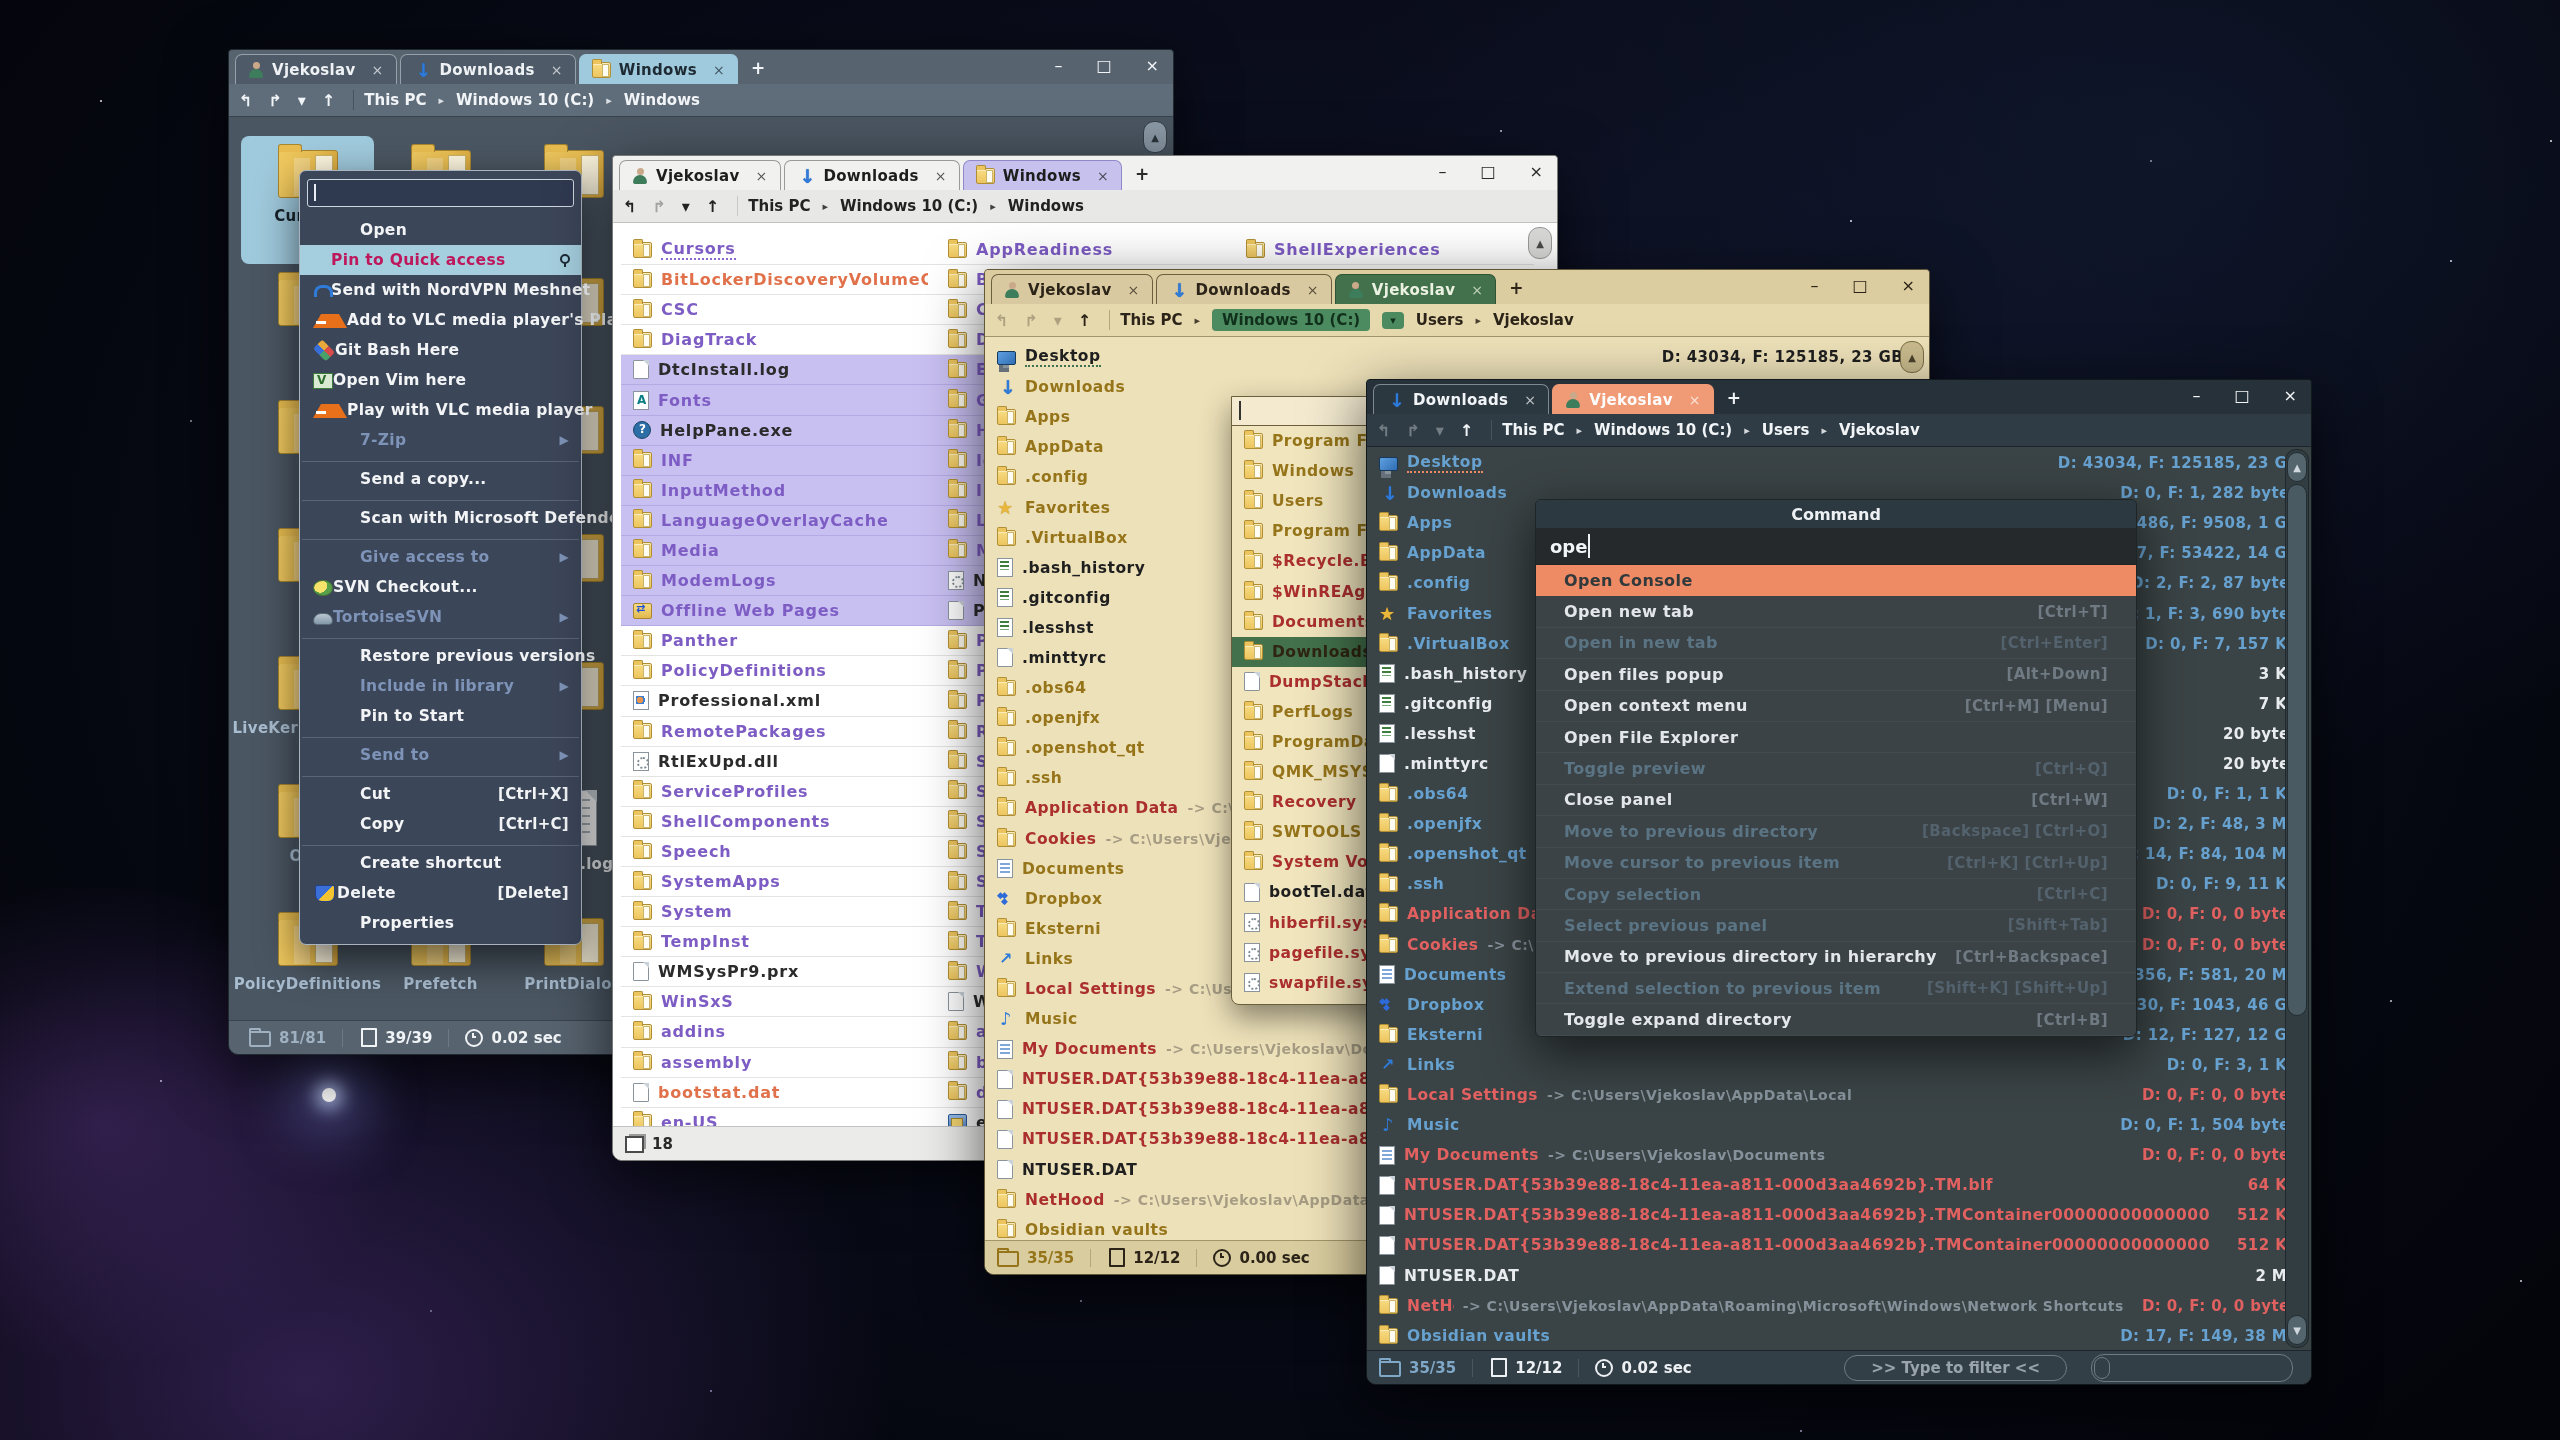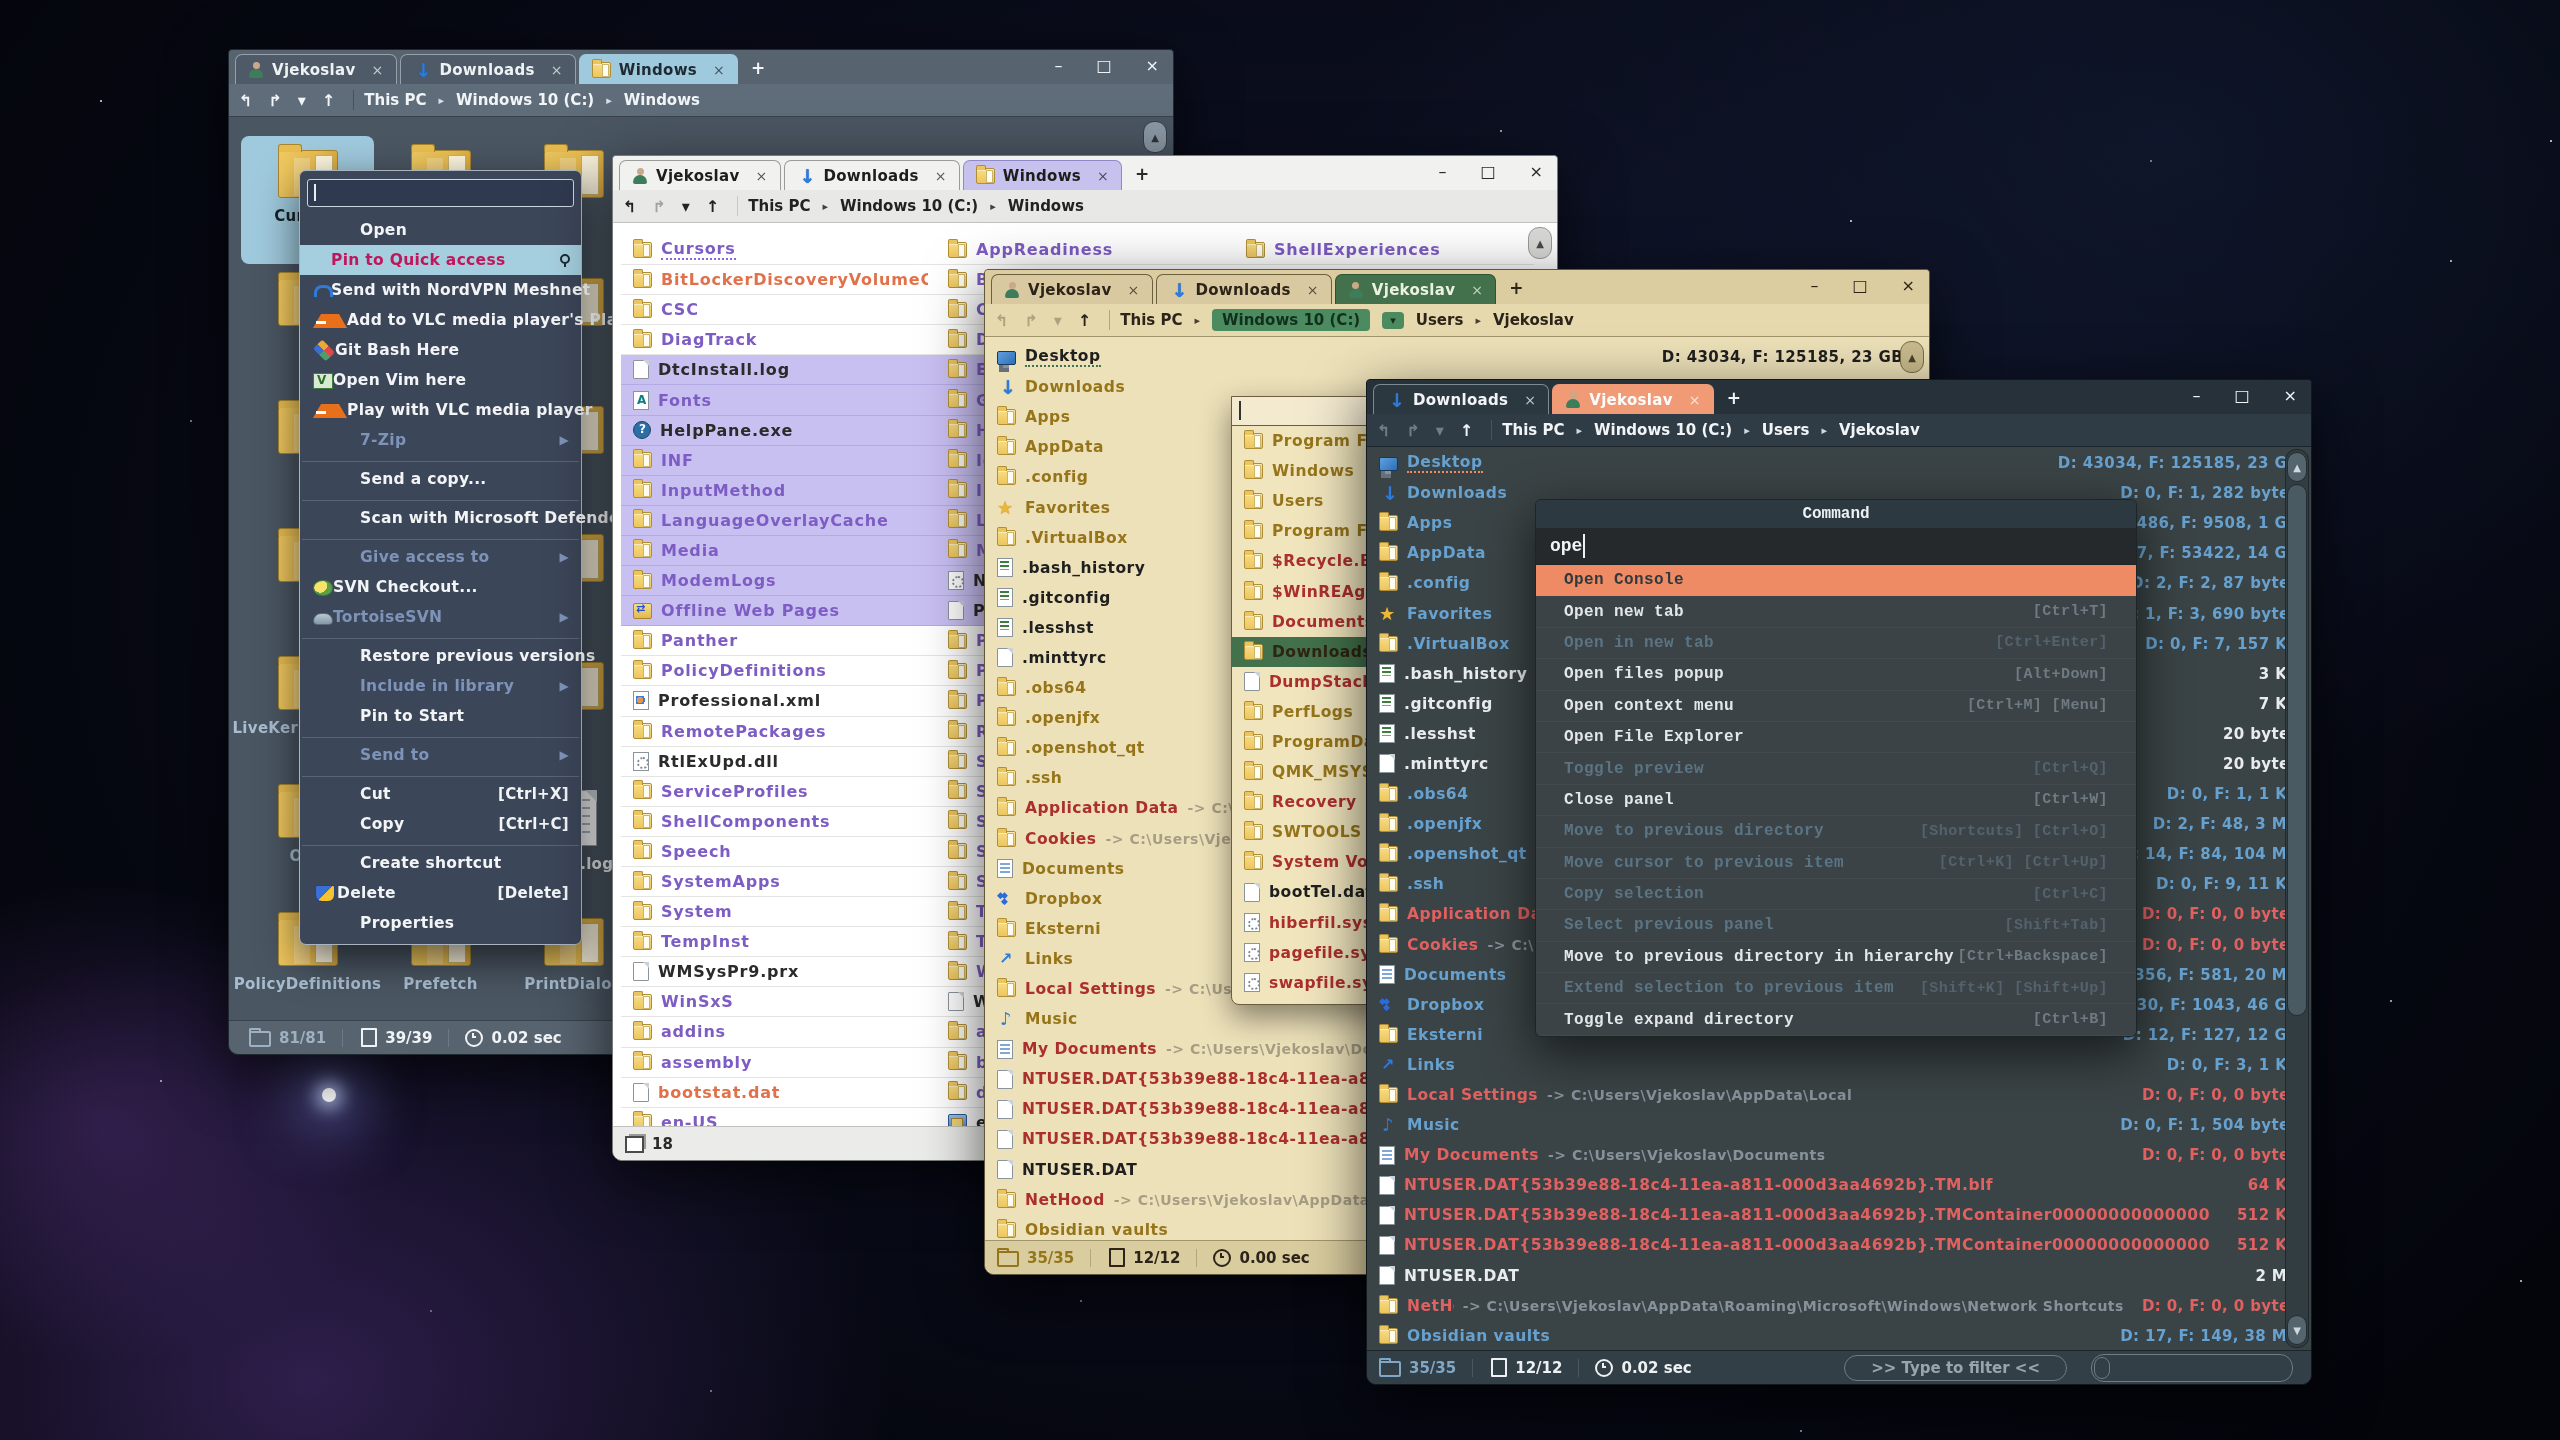--- a/index.html
+++ b/index.html
@@ -226,21 +226,21 @@
   .dscroll{position:absolute;right:2px;top:2px;bottom:2px;width:22px;background:#323d42;border:1px solid #1e282d;border-radius:11px;}
   .dscroll .sp{position:absolute;left:1px;width:18px;height:28px;border-radius:10px;background:#55656e;color:#cfd8dd;
      display:flex;align-items:center;justify-content:center;font-size:10px;border:1px solid #222c31;}
   .dscroll .thumb{position:absolute;left:1px;top:34px;width:18px;height:530px;border-radius:10px;background:#4a5a63;border:1px solid #222c31;}
   .filterpill{margin-left:auto;border:1px solid #707c84;border-radius:14px;padding:3px 26px;color:#9aa4ac;font-size:15px;}
   .progressbox{width:200px;height:26px;border:1px solid #707c84;border-radius:13px;position:relative;margin-left:14px;margin-right:6px;}
   .progressbox::before{content:"";position:absolute;left:2px;top:2px;width:14px;height:20px;border-radius:8px;border:1px solid #707c84;}
 
   
   .palette{position:absolute;left:168px;top:52px;width:600px;background:#3b4347;border:1px solid #1e2527;border-radius:6px;
-    box-shadow:0 16px 50px rgba(0,0,0,.6);z-index:8;overflow:hidden;font-family:Liberation Mono, monospace;}
+    box-shadow:0 16px 50px rgba(0,0,0,.6);z-index:8;overflow:hidden;}
   .palette .ptitle{height:28px;background:#2c3941;color:#eef1f3;font-size:16px;font-weight:700;display:flex;align-items:center;justify-content:center;}
   .palette .pinput{height:36px;background:#25292b;display:flex;align-items:center;padding:0 14px;color:#f2f5f7;font-size:18px;font-weight:700;border-bottom:1px solid #1e2527;}
   .palette .caret{display:inline-block;width:2px;height:24px;background:#eef1f3;margin-left:1px;}
   .pcmd{height:30.4px;display:flex;align-items:center;padding:0 28px;font-size:16px;font-weight:700;letter-spacing:.4px;color:#e4e7e9;border-bottom:1px solid #434b4e;}
   .pcmd .psc{margin-left:auto;color:#6f7a82;font-size:15px;}
   .pcmd.sel{background:#ee8a64;color:#30393c;border-bottom-color:#ee8a64;}
   .pcmd.dis{color:#5b7484;}
   .pcmd.dis .psc{color:#53626c;}
 </style>
 </head>
@@ -1617,21 +1617,21 @@
             <div class="pcmd dis">
               <span>Toggle preview</span>
               <span class="psc">[Ctrl+Q]</span>
             </div>
             <div class="pcmd">
               <span>Close panel</span>
               <span class="psc">[Ctrl+W]</span>
             </div>
             <div class="pcmd dis">
               <span>Move to previous directory</span>
-              <span class="psc">[Shortcuts] [Ctrl+O]</span>
+              <span class="psc">[Backspace] [Ctrl+O]</span>
             </div>
             <div class="pcmd dis">
               <span>Move cursor to previous item</span>
               <span class="psc">[Ctrl+K] [Ctrl+Up]</span>
             </div>
             <div class="pcmd dis">
               <span>Copy selection</span>
               <span class="psc">[Ctrl+C]</span>
             </div>
             <div class="pcmd dis">

